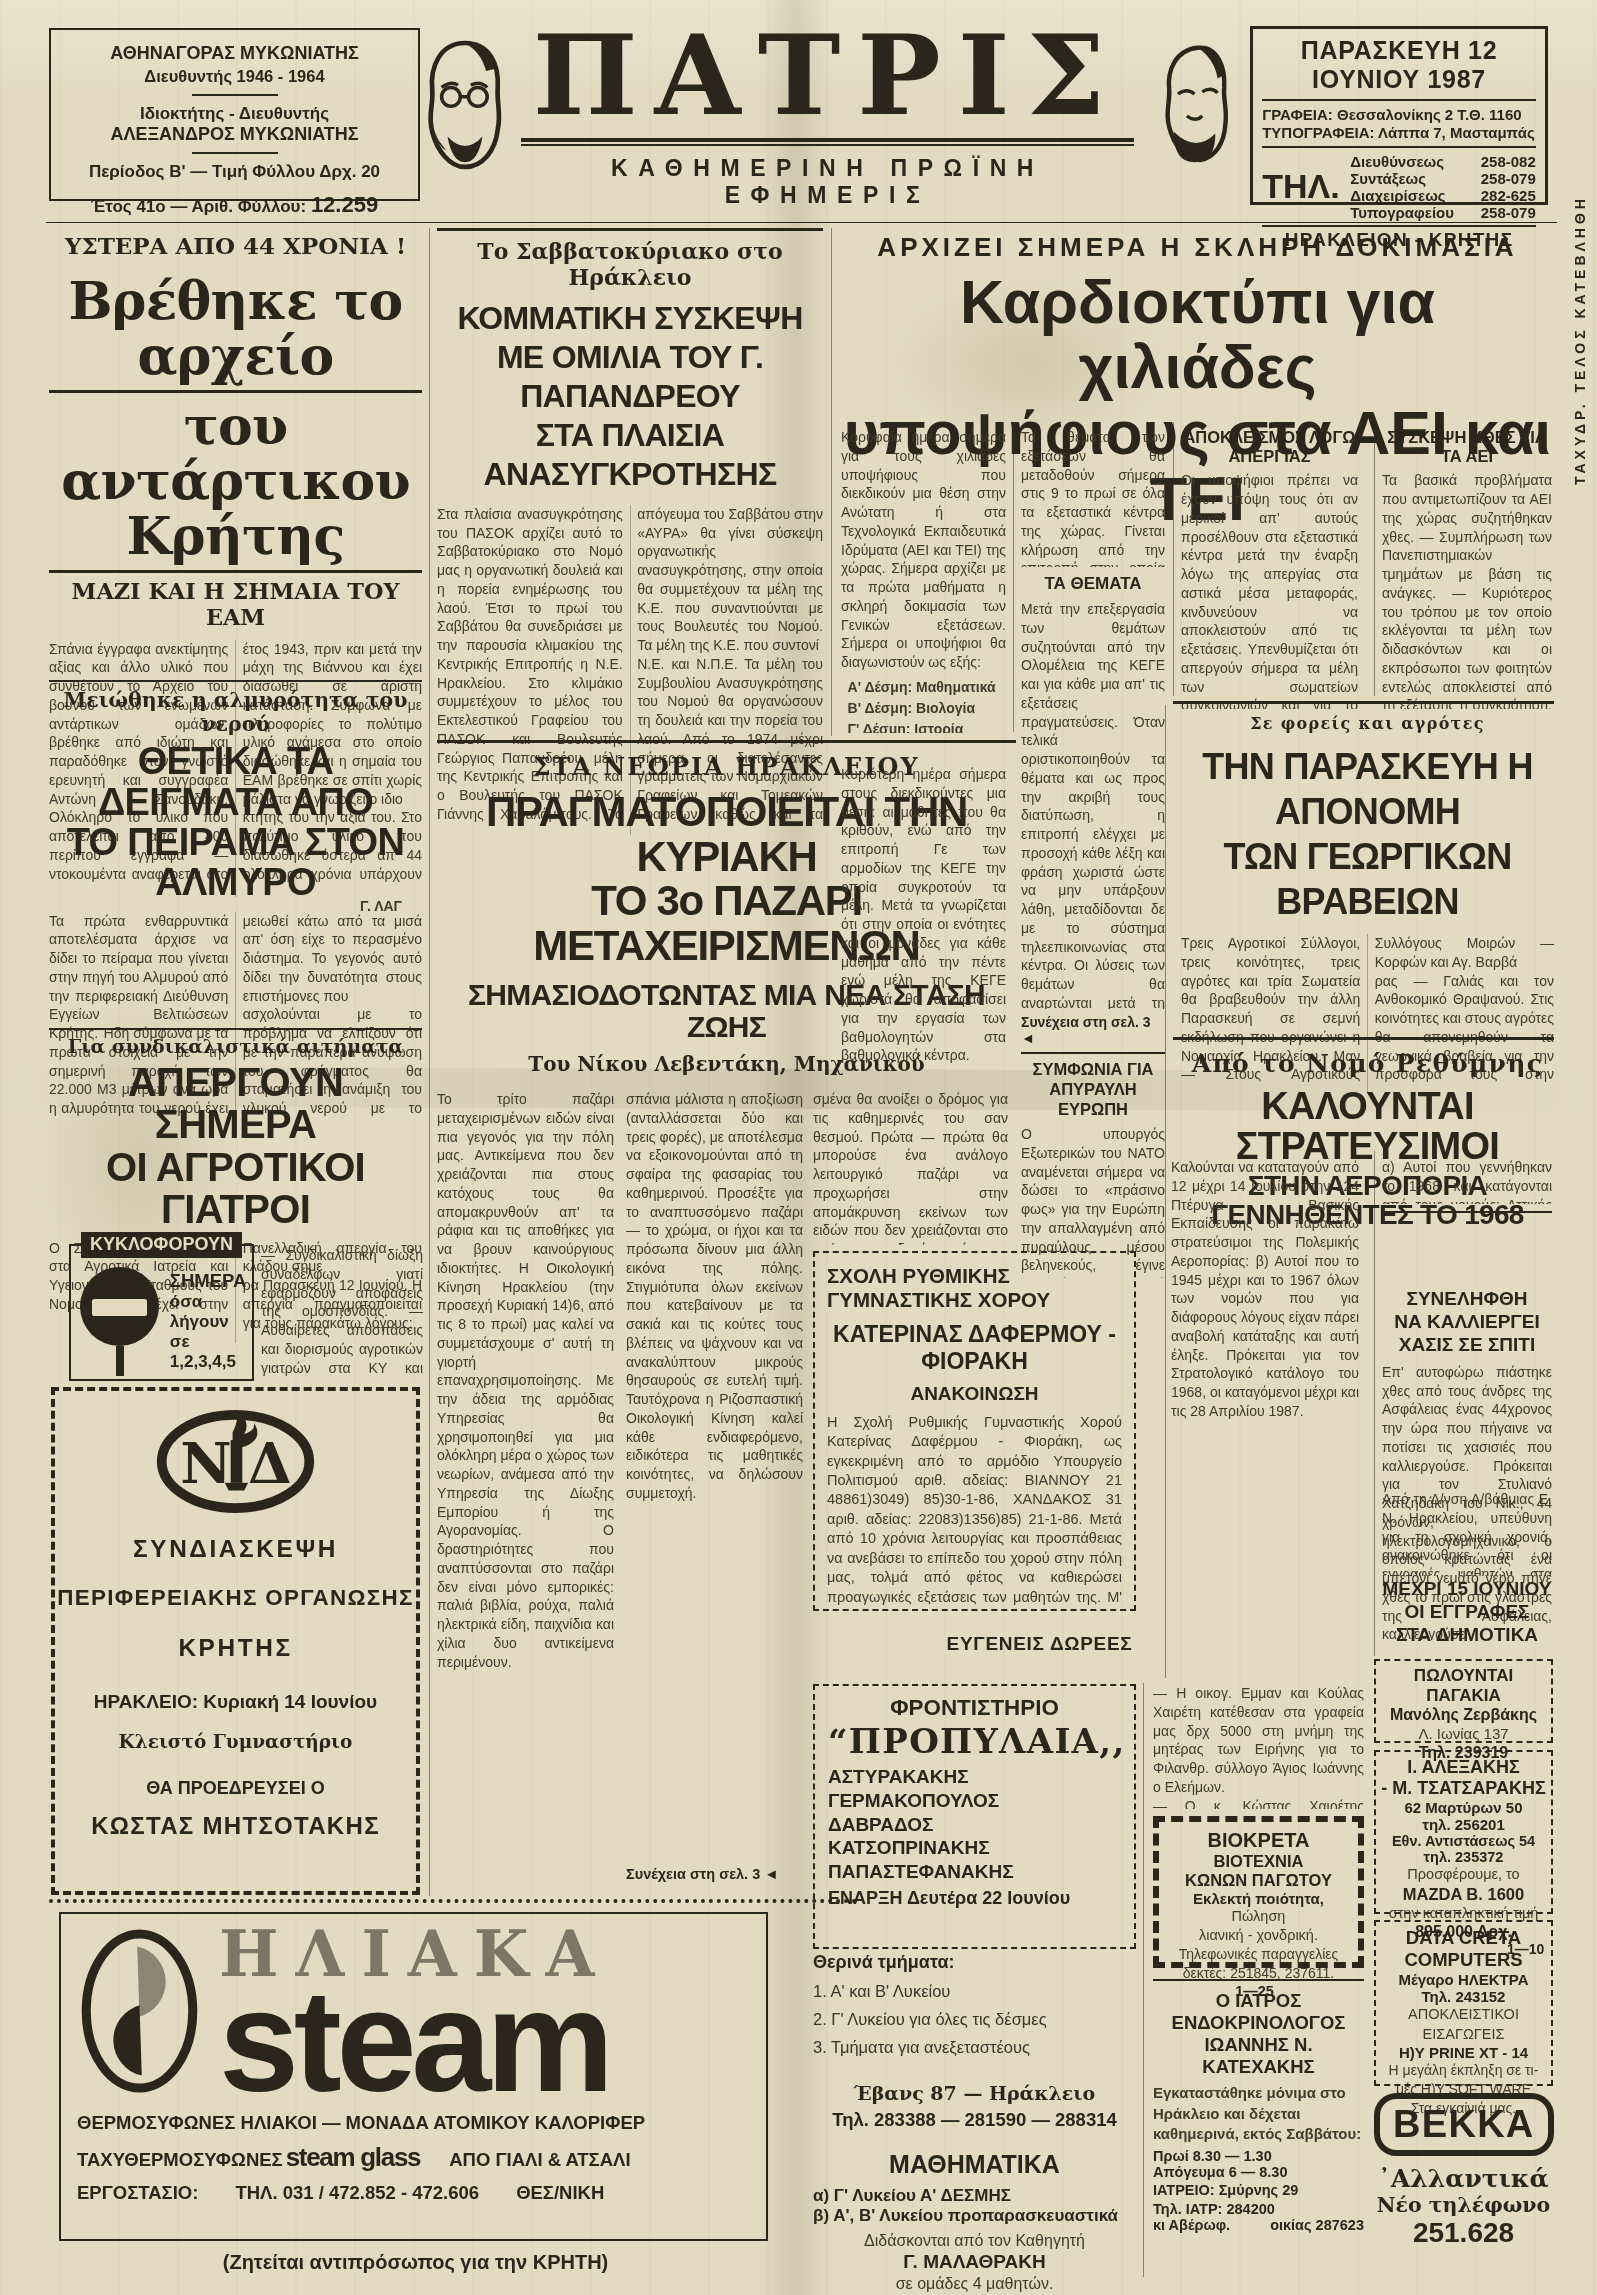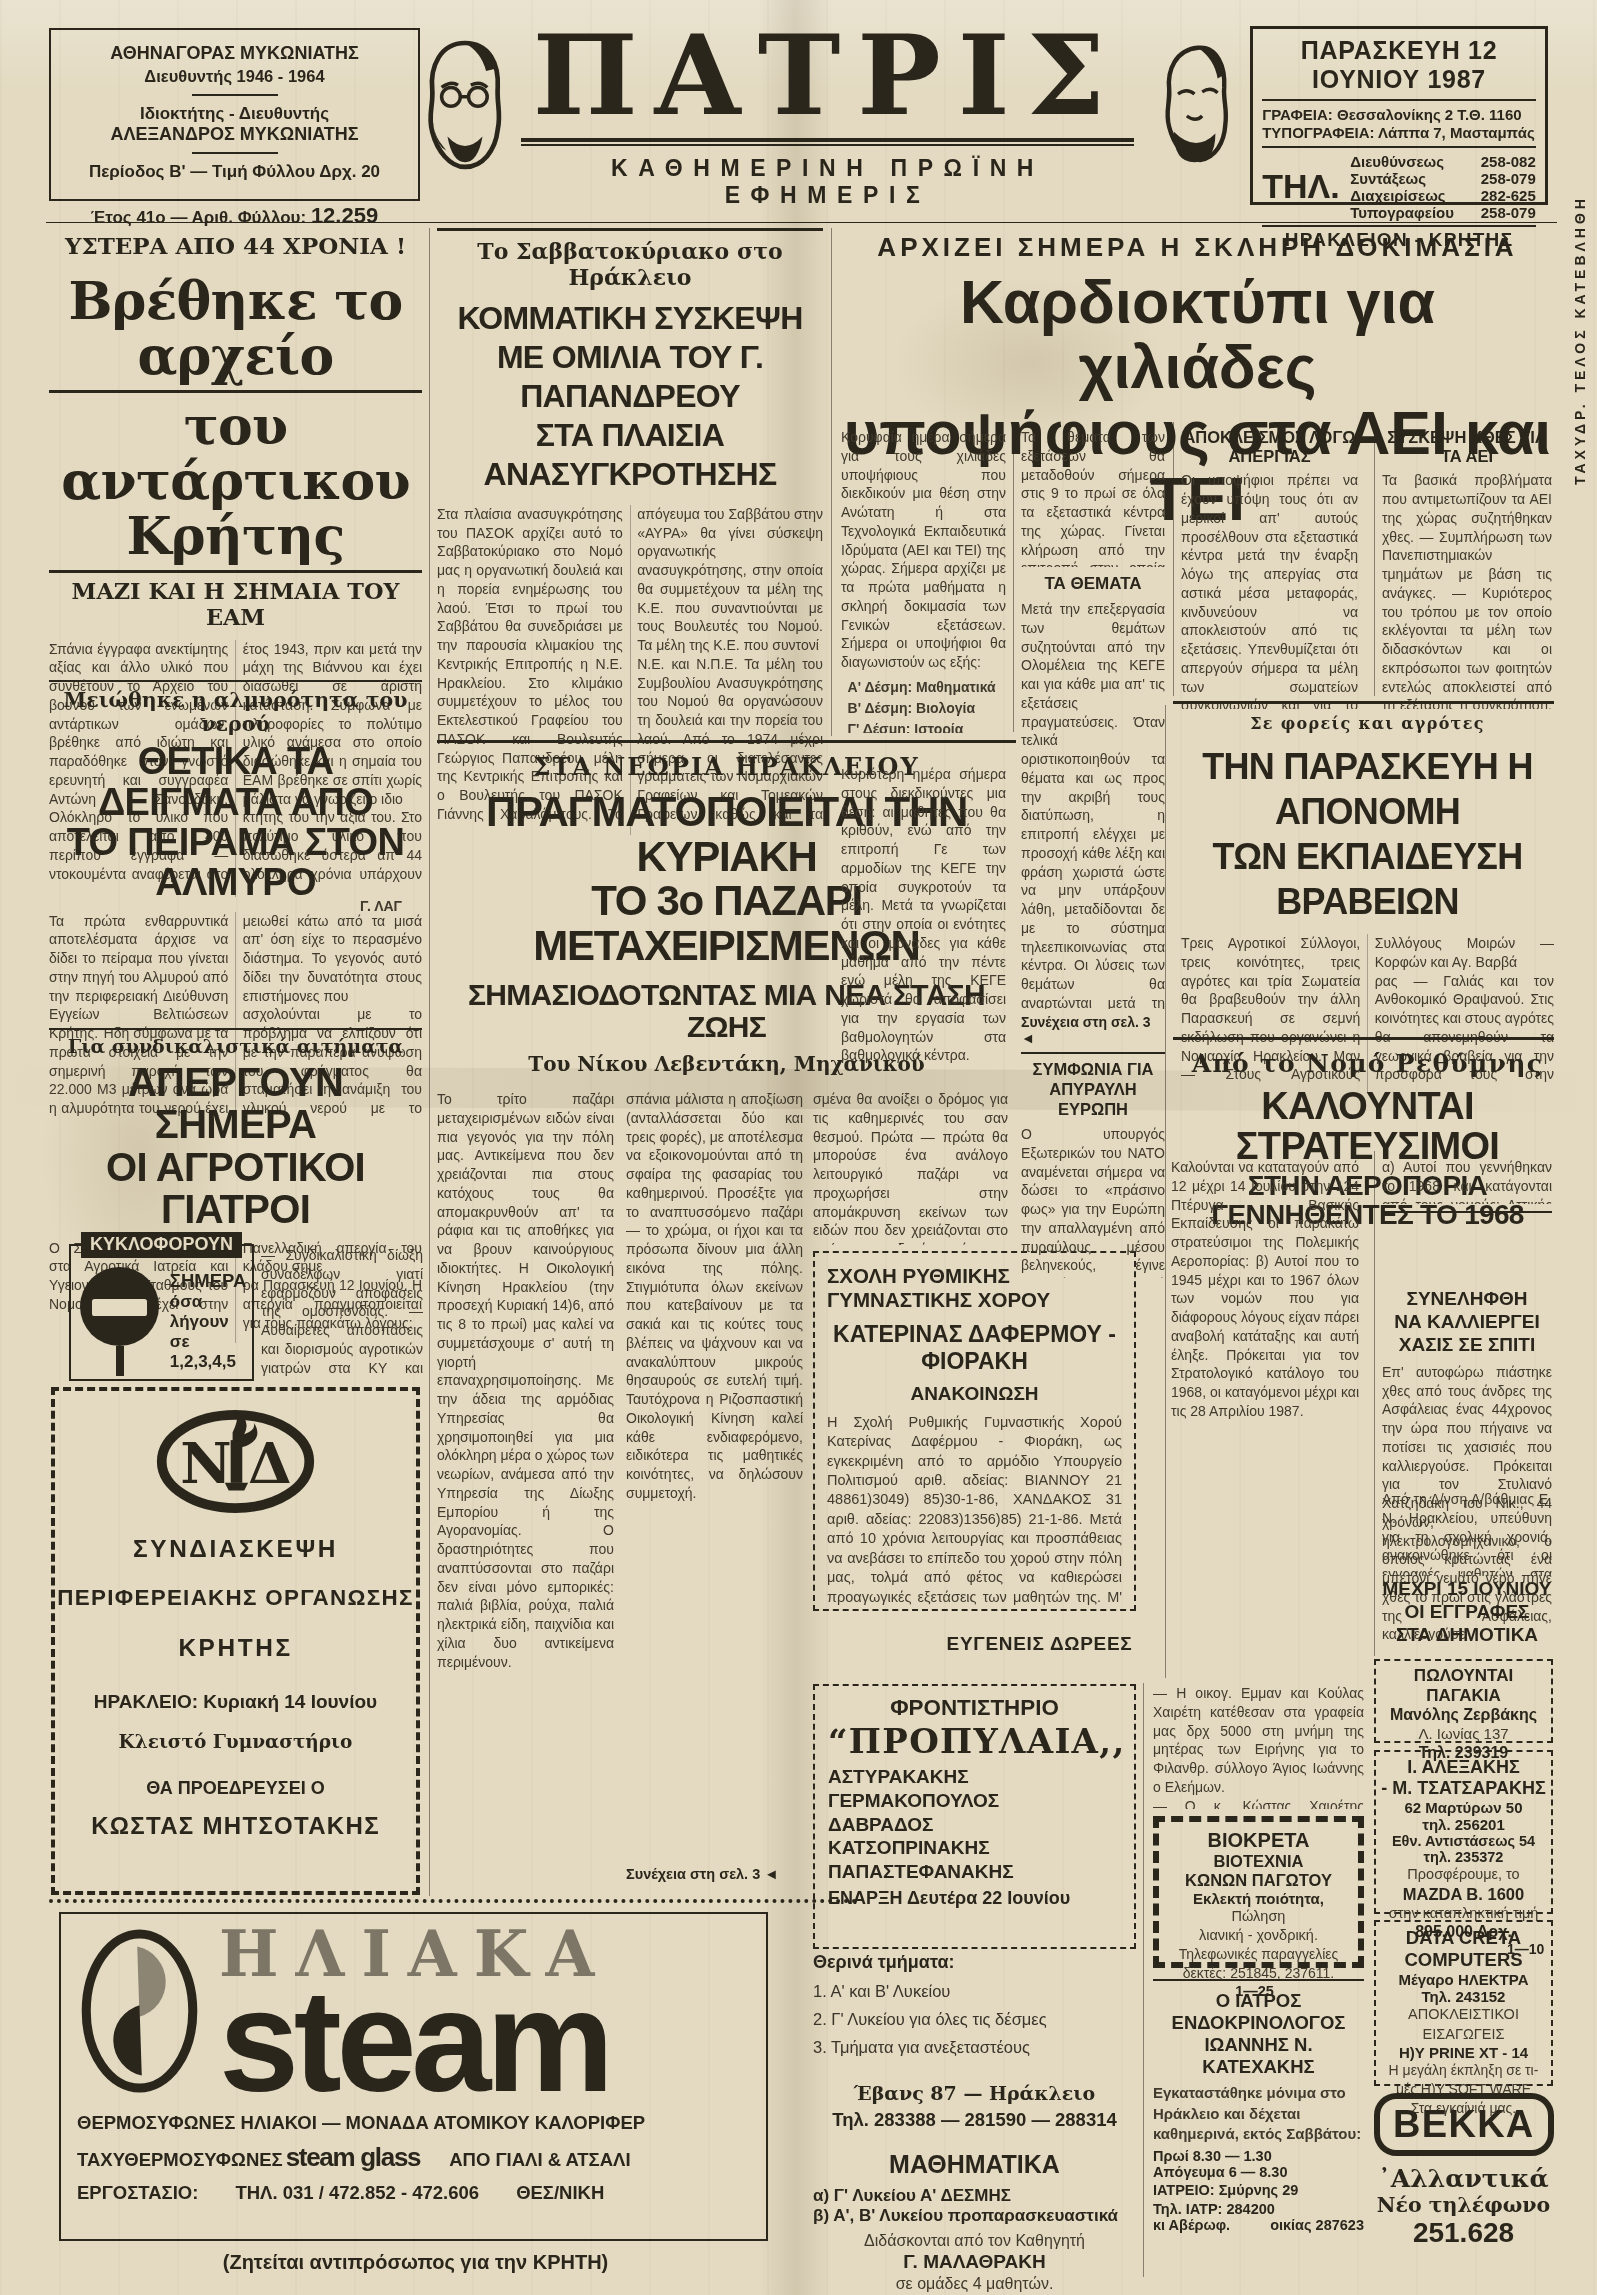--- a/index.html
+++ b/index.html
@@ -54,21 +54,21 @@
   <div class="stain" style="left:40px;top:990px;width:198px;height:330px;"></div>
 
   <div class="abs boxed" style="left:49px;top:28px;width:371px;height:173px;padding-top:13px;">
     <div class="ctr b ink" style="font-size:18px;">ΑΘΗΝΑΓΟΡΑΣ ΜΥΚΩΝΙΑΤΗΣ</div>
     <div class="ctr b ink" style="font-size:16.5px;margin-top:2.6px;">Διευθυντής 1946 - 1964</div>
     <div style="width:86px;height:2.6px;background:var(--ink);margin:8px auto;"></div>
     <div class="ctr b ink" style="font-size:17px;">Ιδιοκτήτης - Διευθυντής</div>
     <div class="ctr b ink" style="font-size:18px;">ΑΛΕΞΑΝΔΡΟΣ ΜΥΚΩΝΙΑΤΗΣ</div>
     <div style="width:86px;height:2px;background:var(--ink);margin:7.3px auto;"></div>
     <div class="ctr b ink" style="font-size:17px;">Περίοδος Β' — Τιμή Φύλλου Δρχ. 20</div>
-    <div class="ctr b ink" style="font-size:17px;margin-top:21px;">
+    <div class="ctr b ink" style="font-size:17px;margin-top:10px;">
       <span>Έτος 41ο — Αριθ. Φύλλου:</span>
       <span style="font-size:22px;">12.259</span>
     </div>
   </div>
 
   <div class="abs" style="left:412px;top:36px;width:106px;height:152px;">
     <svg viewBox="0 0 90 130" width="106" height="152">
       <path d="M45 6 C24 6 15 26 17 46 C18 60 13 68 17 82 C21 98 32 112 45 112 C60 112 71 98 73 80 C76 66 72 58 73 44 C74 24 66 6 45 6 Z" fill="none" stroke="#2b261c" stroke-width="4"></path>
       <circle cx="33" cy="52" r="8" fill="none" stroke="#2b261c" stroke-width="3"></circle>
       <circle cx="56" cy="52" r="8" fill="none" stroke="#2b261c" stroke-width="3"></circle>
@@ -389,21 +389,21 @@
     <div class="clip" style="height:238px;margin-top:5.3px;">
         <p class="bodytxt jus">Τα βασικά προβλήματα που αντιμετωπίζουν τα ΑΕΙ της χώρας συζητήθηκαν χθες. — Συμπλήρωση των Πανεπιστημιακών τμημάτων με βάση τις ανάγκες. — Κυριότερος του τρόπου με τον οποίο εκλέγονται τα μέλη των διδασκόντων και οι εκπρόσωποι των φοιτητών εντελώς αποκλειστεί από τη εξέτασης η συγκρότηση. — Συστηματοποίηση των συναντήσεων της ηγεσίας των αρμοδίων των υπηρεσιών του Υπουργείου με καθ' ένα από τα ΑΕΙ της χώρας.</p>
       </div>
   </div>
 
   <div class="abs hr" style="left:1173px;top:701px;width:381px;height:2.6px;"></div>
   <div class="abs" style="left:1181px;top:714px;width:373px;">
     <div class="ctr kick" style="font-size:16px;letter-spacing:1.3px;">Σε φορείς και αγρότες</div>
     <div class="ctr hl" style="font-size:36px;margin-top:10.6px;line-height:1.25;">
       <div>ΤΗΝ ΠΑΡΑΣΚΕΥΗ Η ΑΠΟΝΟΜΗ</div>
-      <div>ΤΩΝ ΕΚΠΑΙΔΕΥΣΗ ΒΡΑΒΕΙΩΝ</div>
+      <div>ΤΩΝ ΓΕΩΡΓΙΚΩΝ ΒΡΑΒΕΙΩΝ</div>
     </div>
     <div class="cols2 clip" style="height:158px;margin-top:10.6px;">
       <p class="bodytxt jus">Τρεις Αγροτικοί Σύλλογοι, τρεις κοινότητες, τρεις αγρότες και τρία Σωματεία θα βραβευθούν την άλλη Παρασκευή σε σεμνή εκδήλωση που οργανώνει η Νομαρχία Ηρακλείου. Μαν — Στους Αγροτικούς Συλλόγους Μοιρών — Κορφών και Αγ. Βαρβά</p>
       <p class="bodytxt jus">ρας — Γαλιάς και τον Ανθοκομικό Θραψανού. Στις κοινότητες και στους αγρότες θα απονεμηθούν τα γεωργικά βραβεία για την προσφορά τους στην ανάπτυξη της γεωργίας του Νομού.</p>
     </div>
   </div>
 
   <div class="abs hr" style="left:1173px;top:1037px;width:381px;height:2.6px;"></div>
   <div class="abs" style="left:1181px;top:1049px;width:373px;">
     <div class="ctr kick" style="font-size:25px;letter-spacing:1.3px;">Από το Νομό Ρεθύμνης</div>

